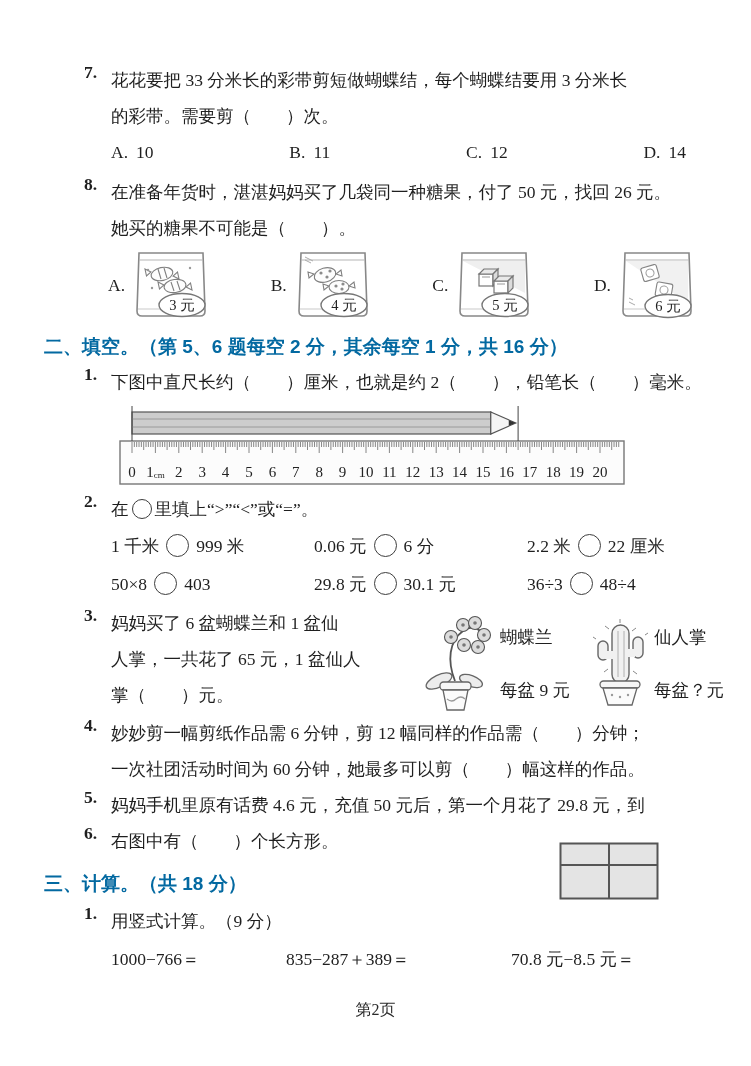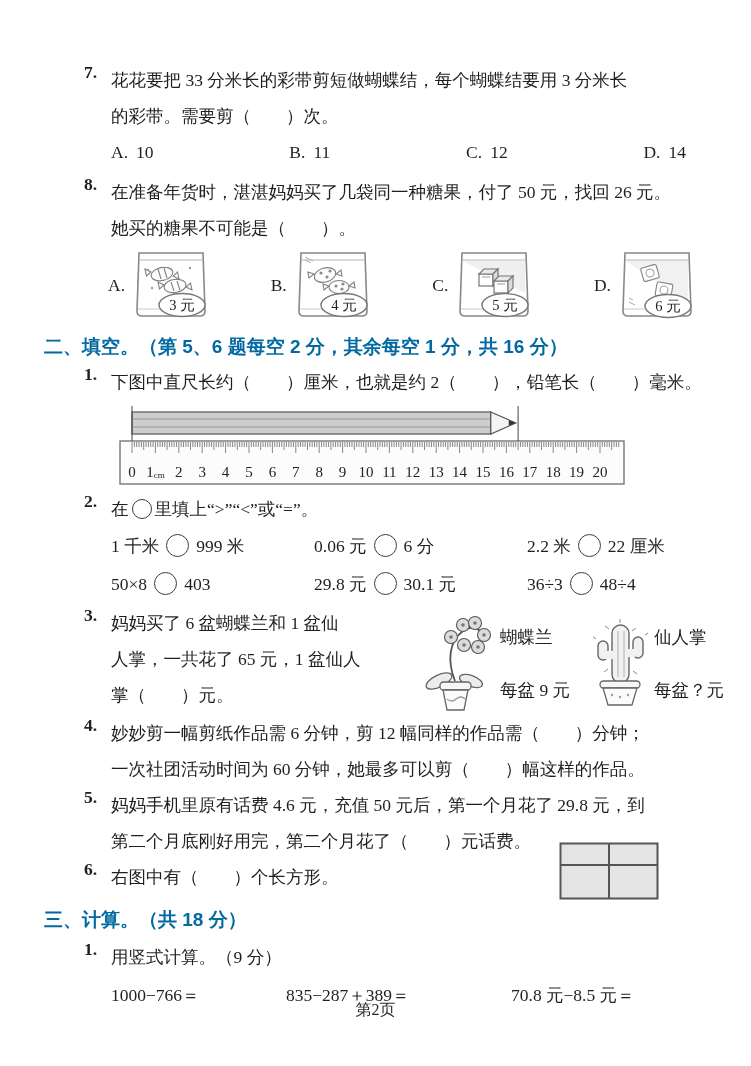--- a/index.html
+++ b/index.html
@@ -519,21 +519,20 @@
       <div class="qbody">
         <div class="tline">妙妙剪一幅剪纸作品需 6 分钟，剪 12 幅同样的作品需（　　）分钟；</div>
         <div class="tline">一次社团活动时间为 60 分钟，她最多可以剪（　　）幅这样的作品。</div>
       </div>
     </div>
 
     <div class="question">
       <span class="qnum">5.</span>
       <div class="qbody">
         <div class="tline">妈妈手机里原有话费 4.6 元，充值 50 元后，第一个月花了 29.8 元，到</div>
-        <div class="tline">第二个月底刚好用完，第二个月花了（　　）元话费。</div>
       </div>
     </div>
 
     <div class="question">
       <span class="qnum">6.</span>
       <div class="qbody">
         <div class="tline">右图中有（　　）个长方形。</div>
       </div>
     </div>
 

